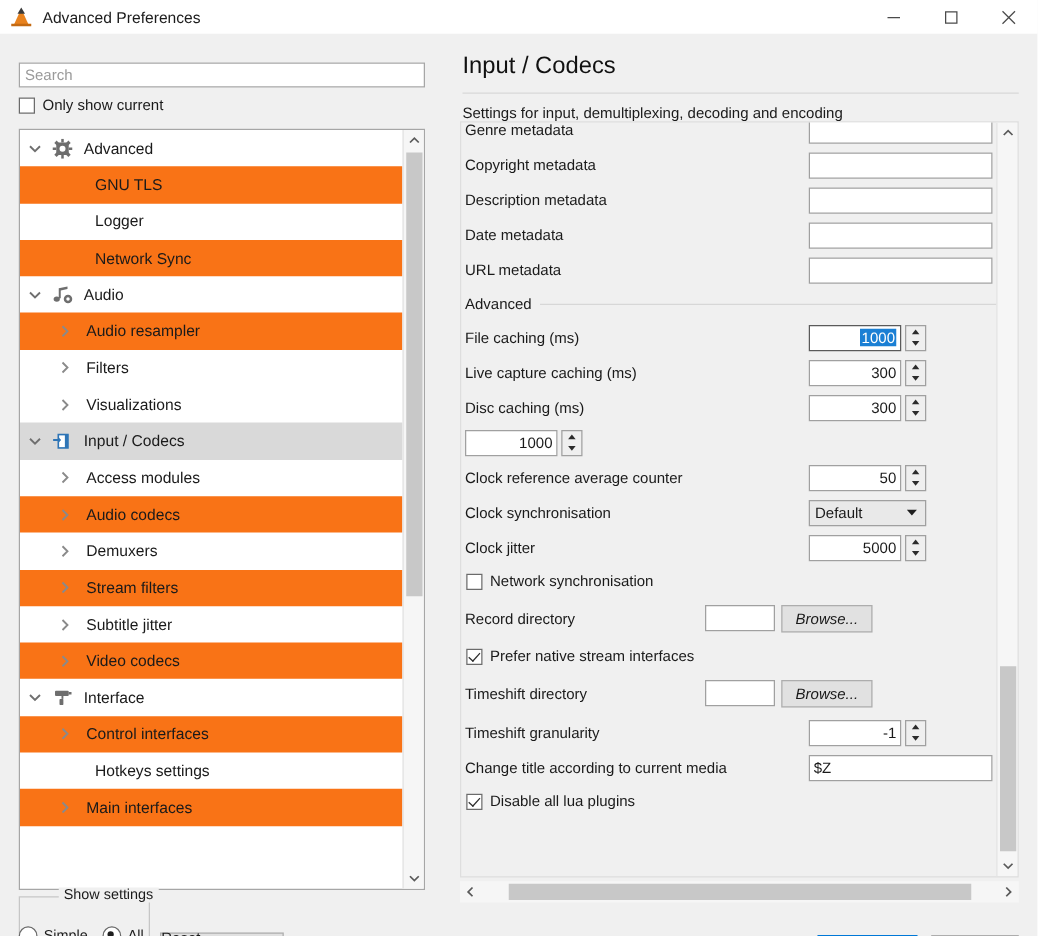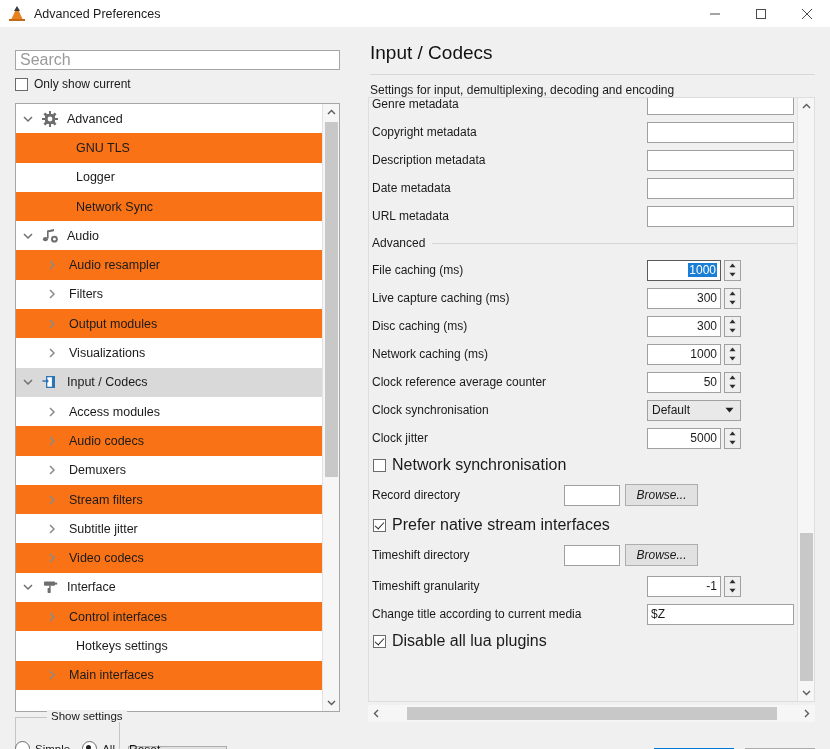--- a/index.html
+++ b/index.html
@@ -83,21 +83,21 @@
 
   
   .searchbox {
     position: absolute;
     left: 15px; top: 23px;
     width: 325px; height: 20px;
     background: #ffffff;
     border: 1px solid #a6a6a6;
     box-sizing: border-box;
     font-family: "Liberation Sans", sans-serif;
-    font-size: 16px;
+    font-size: 12px;
     color: #1a1a1a;
     padding: 0 4px;
     outline: none;
   }
   .searchbox::placeholder { color: #9a9a9a; }
 
   .onlycur {
     position: absolute;
     left: 15px; top: 50px;
     display: flex;
@@ -404,38 +404,38 @@
     font-size: 8px;
   }
 
   .cbrow {
     display: flex;
     align-items: center;
     gap: 6px;
     height: 26px;
     padding-left: 4px;
   }
-  .cbrow .cbl { font-size: 16px; }
+  .cbrow .cbl { font-size: 12px; }
 
   .browsebtn {
     width: 73px; height: 22px;
     background: #e1e1e1;
     border: 1px solid #adadad;
     box-sizing: border-box;
     font-size: 12px;
     color: #1a1a1a;
     display: flex;
     align-items: center;
     justify-content: center;
     margin-left: 5px;
     font-style: italic;
   }
   .rightcluster {
     display: flex;
-    align-items: center;
+    align-items: flex-start;
     justify-content: flex-end;
   }
 </style>
 </head>
 <body>
 
 <div class="titlebar">
   <div class="tb-icon">
     <div class="cone"></div>
       <div class="cone-top"></div>
@@ -540,29 +540,20 @@
         </div>
         <div class="trow">
           <span class="spacer24"></span>
           <span class="tw-arrow">
             <svg width="8" height="10" viewBox="0 0 8 10">
               <polyline points="2,1 6,5 2,9" fill="none" stroke="#8a8a8a" stroke-width="1.5"></polyline>
             </svg>
           </span>
           <span class="tw-label" style="margin-left:5px">Filters</span>
         </div>
-        <div class="trow alt">
-          <span class="spacer24"></span>
-          <span class="tw-arrow">
-            <svg width="8" height="10" viewBox="0 0 8 10">
-              <polyline points="2,1 6,5 2,9" fill="none" stroke="#8a8a8a" stroke-width="1.5"></polyline>
-            </svg>
-          </span>
-          <span class="tw-label" style="margin-left:5px">Output modules</span>
-        </div>
         <div class="trow">
           <span class="spacer24"></span>
           <span class="tw-arrow">
             <svg width="8" height="10" viewBox="0 0 8 10">
               <polyline points="2,1 6,5 2,9" fill="none" stroke="#8a8a8a" stroke-width="1.5"></polyline>
             </svg>
           </span>
           <span class="tw-label" style="margin-left:5px">Visualizations</span>
         </div>
         <div class="trow sel">
@@ -812,21 +803,20 @@
                 <div class="sb">
                   <svg width="7" height="5" viewBox="0 0 7 5">
                     <polygon points="3.5,4.5 0.5,0.7 6.5,0.7" fill="#2b2b2b"></polygon>
                   </svg>
                 </div>
               </div>
             </div>
           </div>
         </div>
         <div class="frow">
-          <span class="flabel">Network caching (ms)</span>
           <div class="rightcluster" style="width:152px;justify-content:flex-start">
             <div class="spin">
               <div class="sval">1000</div>
               <div class="sbtns">
                 <div class="sb">
                   <svg width="7" height="5" viewBox="0 0 7 5">
                     <polygon points="3.5,0.5 6.5,4.3 0.5,4.3" fill="#2b2b2b"></polygon>
                   </svg>
                 </div>
                 <div class="sb">

